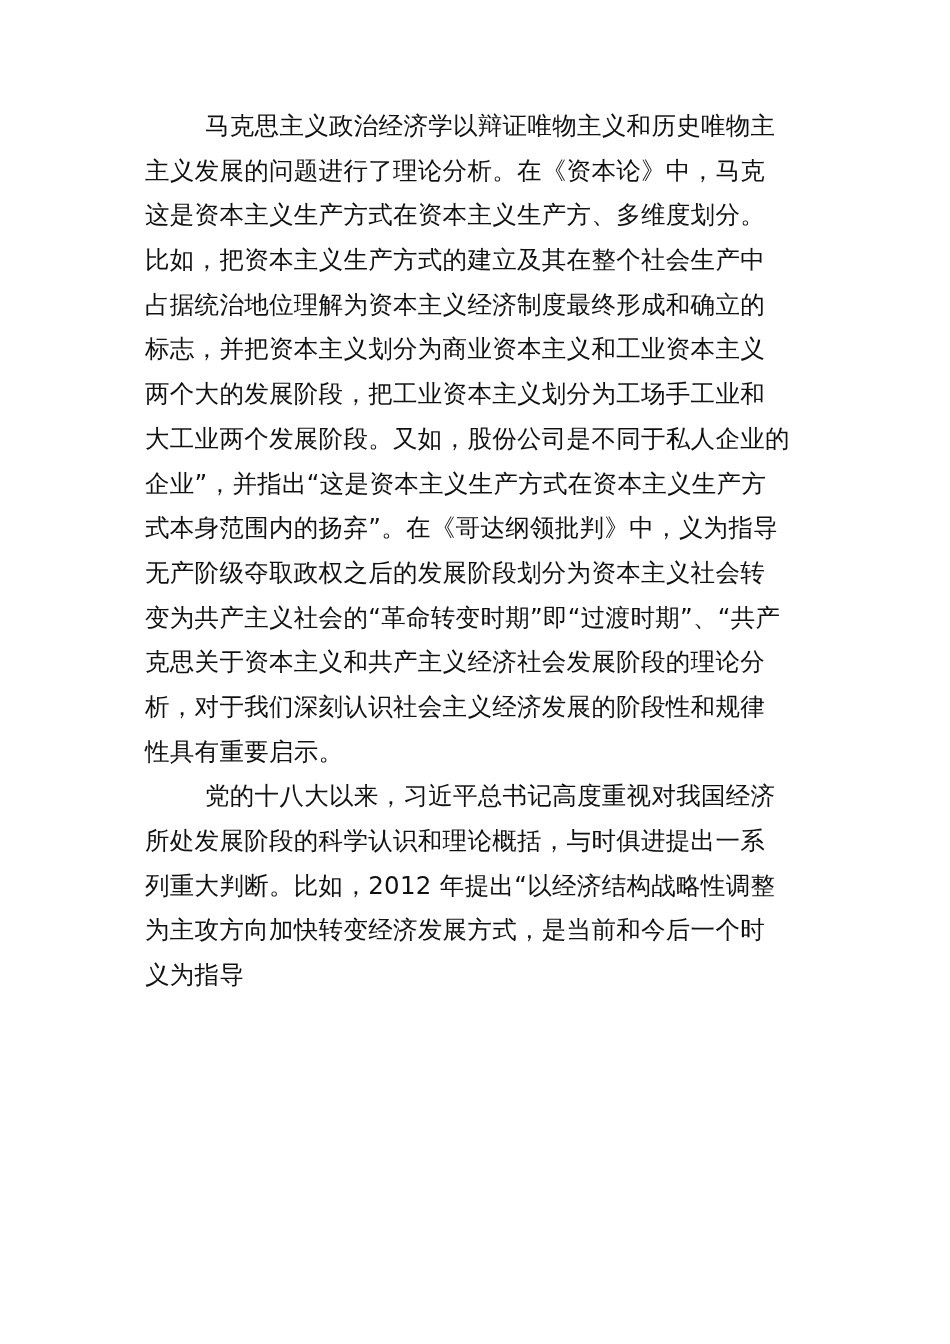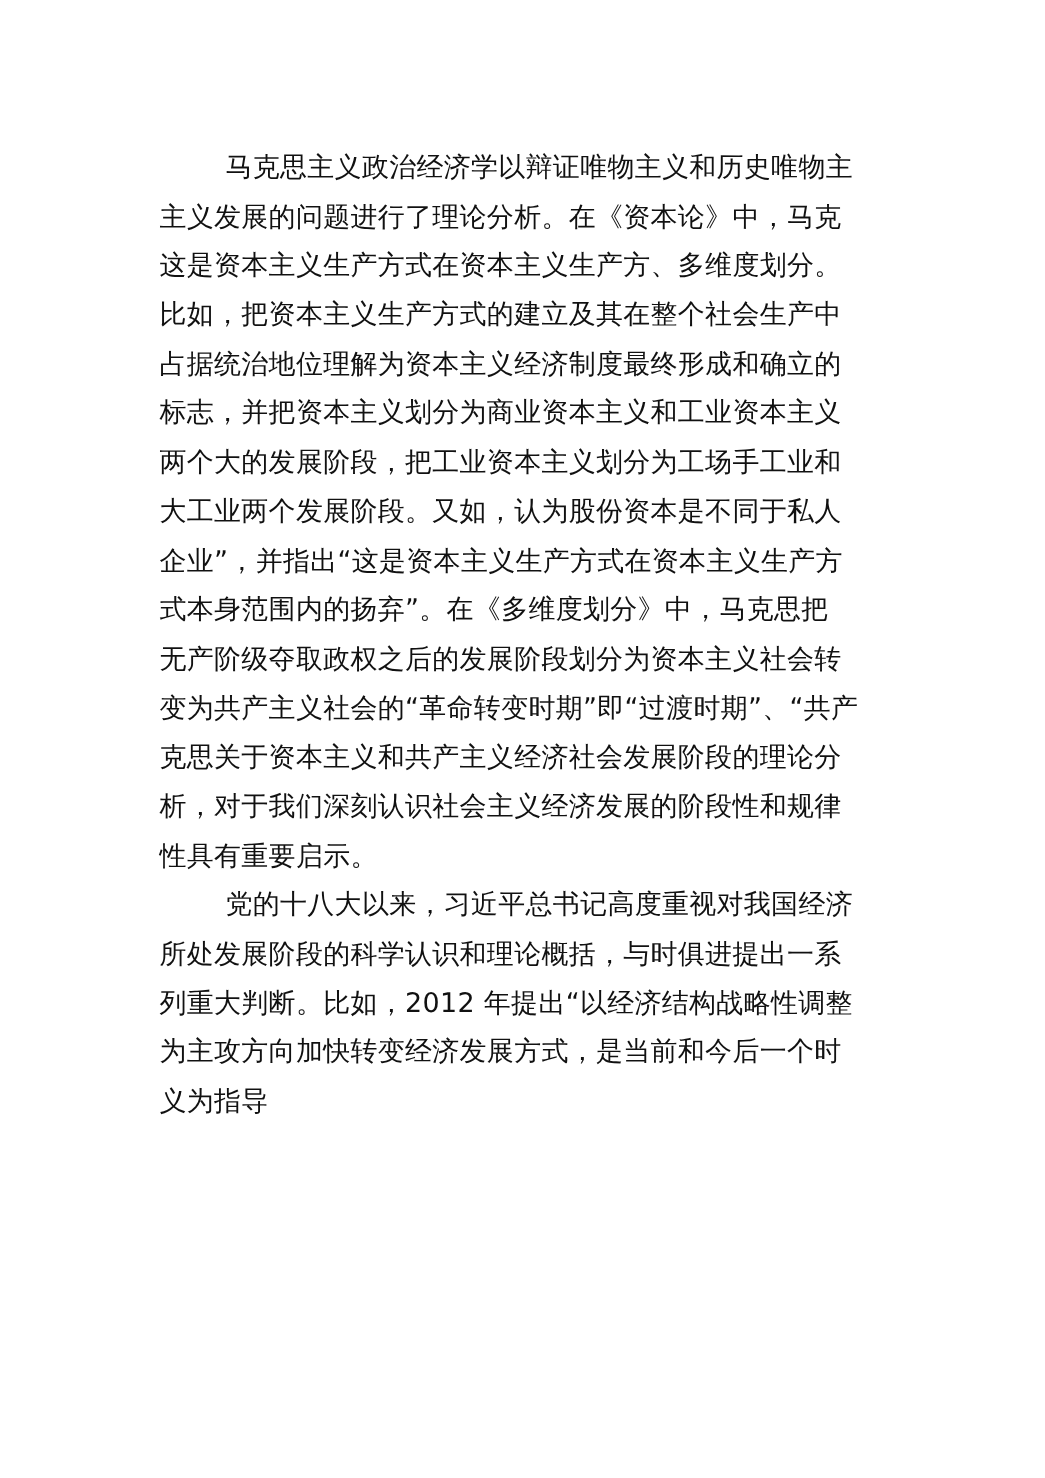--- a/index.html
+++ b/index.html
@@ -17,21 +17,21 @@
     position: absolute;
     left: 0;
     top: 0;
     width: 950px;
     height: 1344px;
     background: #ffffff;
   }
   .content {
     position: absolute;
     left: 145px;
-    top: 130px;
+    top: 104px;
     width: 665px;
   }
   .line {
     height: 44.7px;
     line-height: 44.7px;
     font-family: "DejaVu Sans", sans-serif;
     font-size: 24.5px;
     color: #111111;
     white-space: nowrap;
     letter-spacing: 0.3px;
@@ -47,23 +47,23 @@
   <div class="content">
 
     <div>
       <div class="line indent">马克思主义政治经济学以辩证唯物主义和历史唯物主</div>
       <div class="line">主义发展的问题进行了理论分析。在《资本论》中，马克</div>
       <div class="line">这是资本主义生产方式在资本主义生产方、多维度划分。</div>
       <div class="line">比如，把资本主义生产方式的建立及其在整个社会生产中</div>
       <div class="line">占据统治地位理解为资本主义经济制度最终形成和确立的</div>
       <div class="line">标志，并把资本主义划分为商业资本主义和工业资本主义</div>
       <div class="line">两个大的发展阶段，把工业资本主义划分为工场手工业和</div>
-      <div class="line">大工业两个发展阶段。又如，认为股份资本是不同于私人</div>
+      <div class="line">大工业两个发展阶段。又如，股份公司是不同于私人企业的</div>
       <div class="line">企业”，并指出“这是资本主义生产方式在资本主义生产方</div>
-      <div class="line">式本身范围内的扬弃”。在《多维度划分》中，马克思把</div>
+      <div class="line">式本身范围内的扬弃”。在《哥达纲领批判》中，义为指导</div>
       <div class="line">无产阶级夺取政权之后的发展阶段划分为资本主义社会转</div>
       <div class="line">变为共产主义社会的“革命转变时期”即“过渡时期”、“共产</div>
       <div class="line">克思关于资本主义和共产主义经济社会发展阶段的理论分</div>
       <div class="line">析，对于我们深刻认识社会主义经济发展的阶段性和规律</div>
       <div class="line">性具有重要启示。</div>
     </div>
 
     <div>
       <div class="line indent">党的十八大以来，习近平总书记高度重视对我国经济</div>
       <div class="line">所处发展阶段的科学认识和理论概括，与时俱进提出一系</div>

